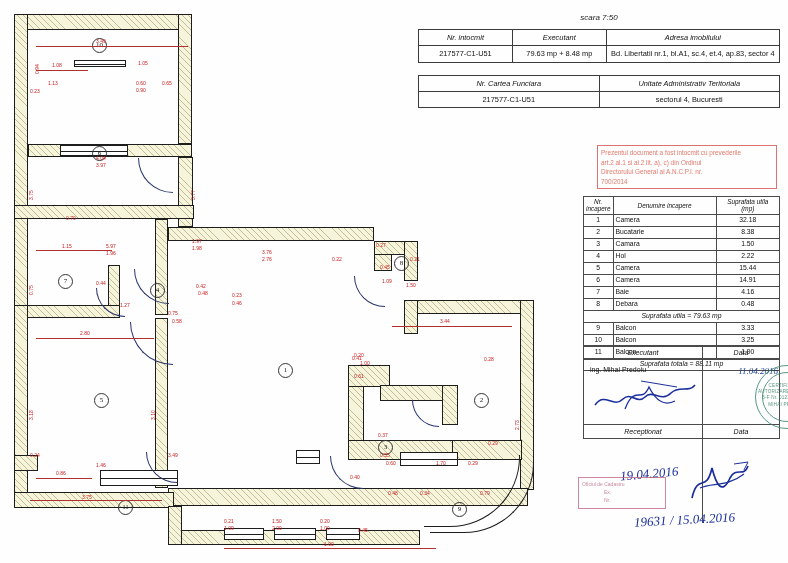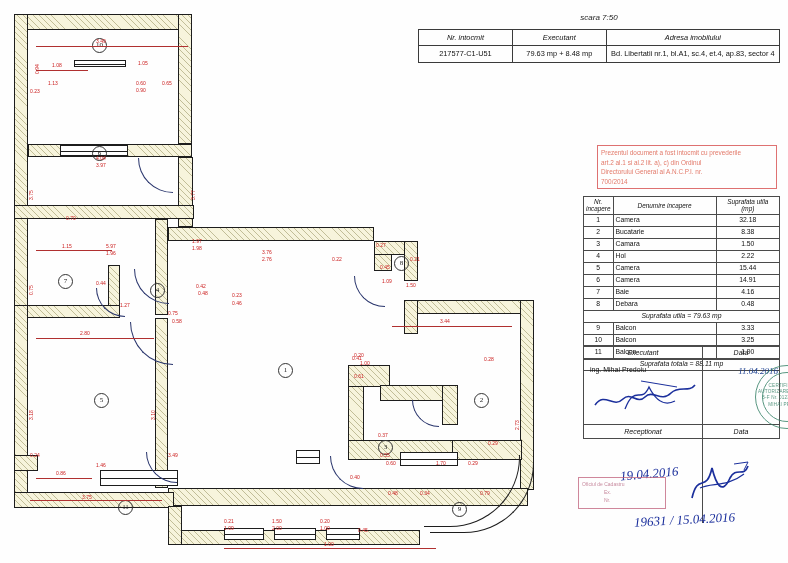--- a/index.html
+++ b/index.html
@@ -263,20 +263,32 @@
         <td class="hd">Adresa imobilului</td>
       </tr>
       <tr>
         <td>217577-C1-U51</td>
         <td>79.63 mp + 8.48 mp</td>
         <td>Bd. Libertatii nr.1, bl.A1, sc.4, et.4, ap.83, sector 4</td>
       </tr>
     </tbody>
       </table>
 
+    <table class="tb" style="margin-top:12px;">
+      <tbody>
+          <tr>
+        <td class="hd" style="width:50%">Nr. Cartea Funciara</td>
+        <td class="hd">Unitate Administrativ Teritoriala</td>
+      </tr>
+      <tr>
+        <td>217577-C1-U51</td>
+        <td>sectorul 4, Bucuresti</td>
+      </tr>
+    </tbody>
+      </table>
   </div>
 
   <div id="red-stamp">
     <div>Prezentul document  a fost  intocmit cu prevederile</div>
     <div>art.2  al.1   si  al.2  lit. a),  c) din   Ordinul</div>
     <div>Directorului  General  al  A.N.C.P.I.  nr.</div>
     <div>700/2014</div>
   </div>
 
   <div id="rooms-wrap">

